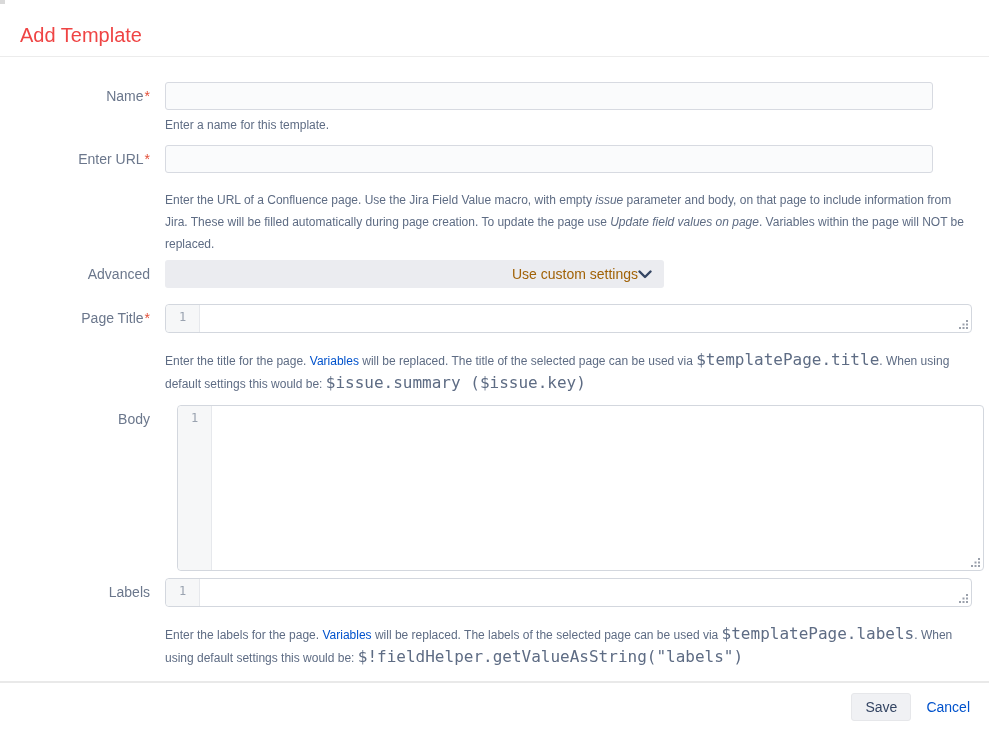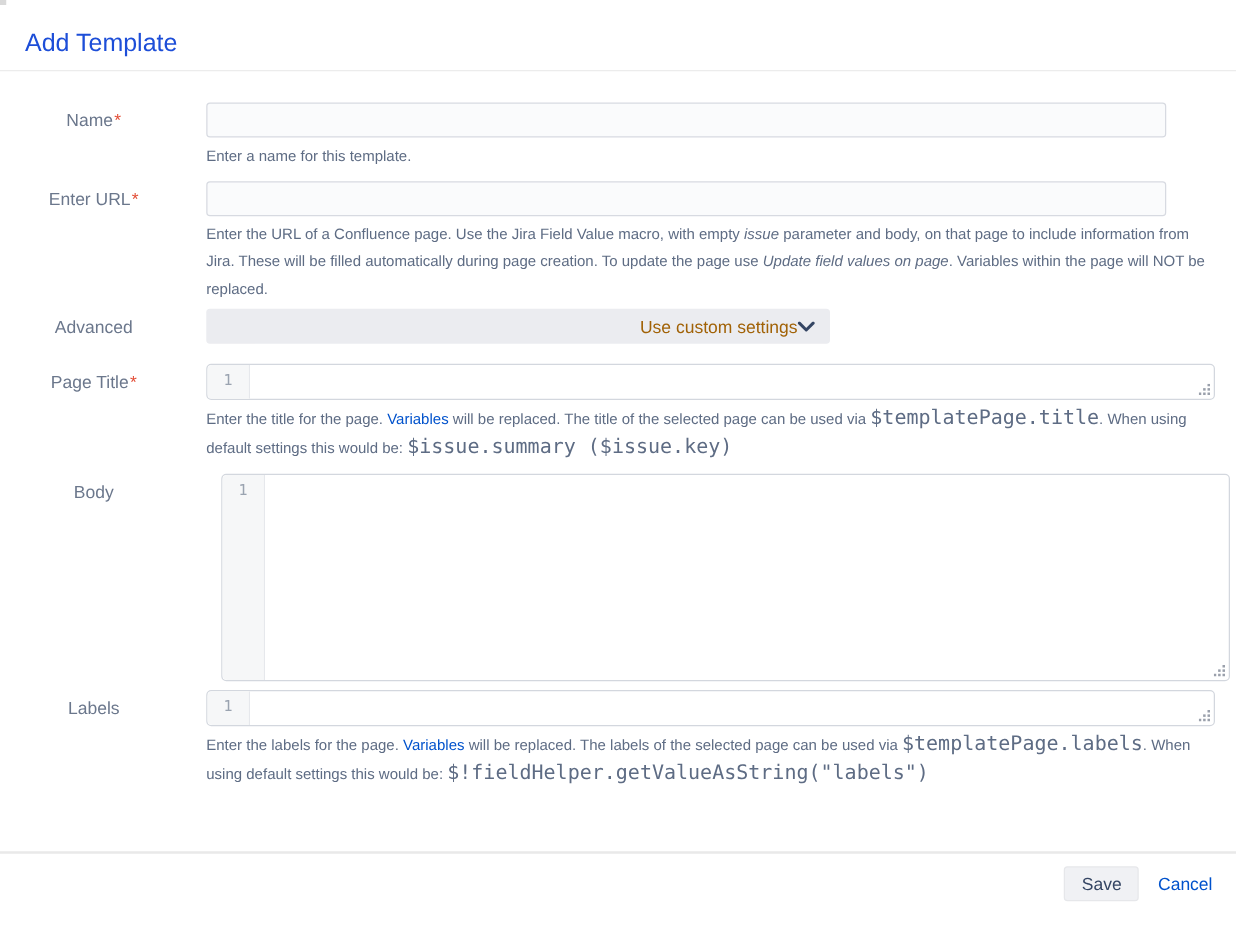--- a/index.html
+++ b/index.html
@@ -15,26 +15,26 @@
   .corner-artifact {
     position:absolute; top:0; left:0; width:5px; height:4px;
     background:#d9d9d9;
   }
   .header {
     padding: 24px 20px 10px 20px;
     border-bottom: 1px solid #ececec;
   }
   .page-title {
     margin:0; font-size: 20px; font-weight: 400;
-    color: #1d4ed8; line-height: 22px;
+    color: #ef4444; line-height: 22px;
   }
   .form-row { display: flex; }
   .row-label {
     width: 150px; flex-shrink: 0;
-    text-align: center; padding-top: 6px; padding-right: 0;
+    text-align: right; padding-top: 6px; padding-right: 0;
     margin-right: 15px;
     font-size: 14px; color: #6b778c;
   }
   .req { color: #e34f38; margin-left: 1px; }
   .row-field { flex: 1; }
 
   .row-name      { margin-top: 25px; }
   .row-pageurl   { margin-top: 11px; }
   .row-advanced  { margin-top: 5px; }
   .row-pagetitle { margin-top: 16px; }
@@ -48,21 +48,21 @@
     border: 1px solid #d7dae1;
     border-radius: 3px;
     padding: 0 8px;
     font-size: 14px; color: #172b4d;
     font-family: "Liberation Sans", sans-serif;
     outline: none;
   }
   .field-desc {
     font-size: 12px; color: #5e6c84;
     line-height: 22px; max-width: 805px;
-    margin-top: 3px;
+    margin-top: 16px;
   }
   .field-desc.single { margin-top: 7px; line-height: 17px; }
   .field-desc a { color: #0052cc; text-decoration: none; cursor: pointer; }
   .field-desc em { font-style: italic; }
   .mono {
     font-family: "DejaVu Sans Mono", monospace;
     font-size: 16px; color: #5e6c84;
   }
 
   .select {

